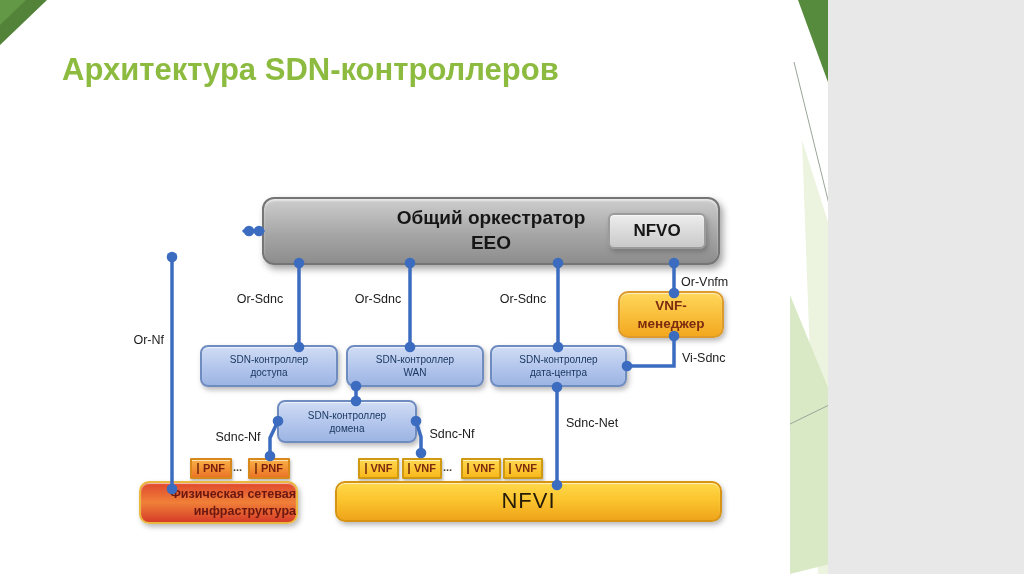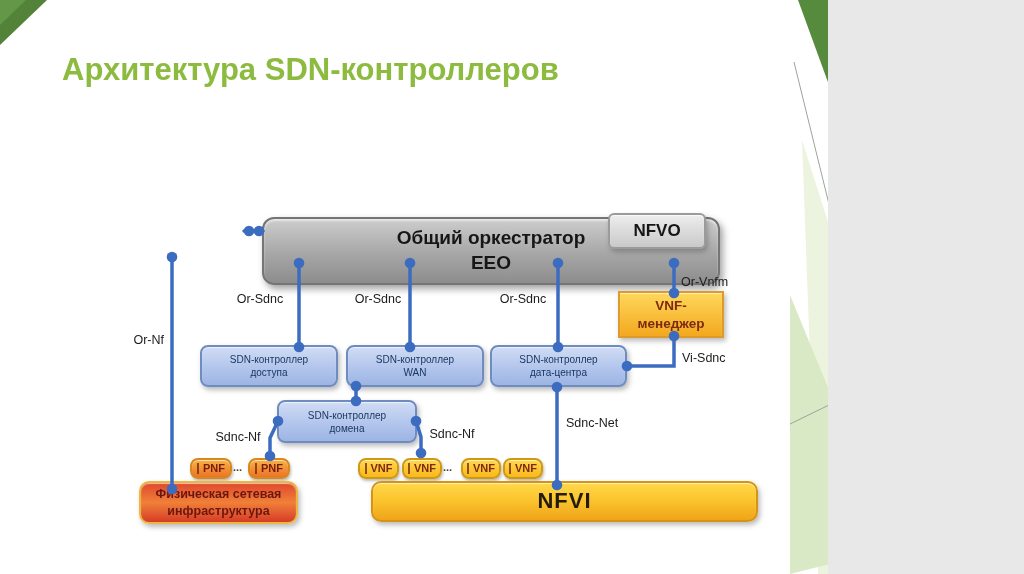--- a/index.html
+++ b/index.html
@@ -23,42 +23,41 @@
   .box-oss{
     left:107px;top:209px;width:137px;height:49px;
     background:linear-gradient(#f0f0f0,#c3c3c3);border:2px solid #868686;
     font-size:18px;font-weight:bold;color:#262626;
   }
   .box-orch{
     left:262px;top:197px;width:458px;height:68px;border-radius:12px;
     background:linear-gradient(#cdcdcd,#a6a6a6 55%,#8d8d8d);border:2px solid #757575;
     font-size:19px;font-weight:bold;color:#161616;
     box-shadow:3px 4px 7px rgba(50,50,50,.45), inset 0 2px 2px rgba(255,255,255,.55);
-    margin-top:20px;
   }
   .box-nfvo{
     left:608px;top:213px;width:98px;height:36px;border-radius:6px;
     background:linear-gradient(#ededed,#c9c9c9);border:2px solid #9b9b9b;
     font-size:17px;font-weight:bold;color:#161616;text-align:center;
   }
   .box-vnfm{
-    left:618px;top:291px;width:106px;height:47px;border-radius:0;
+    left:618px;top:291px;width:106px;height:47px;border-radius:10px;
     background:linear-gradient(#ffd75a,#f3a81f);border:2px solid #dd9b2e;
     font-size:13.5px;font-weight:bold;color:var(--warm_text,#7c2a10);
   }
   .box-blue{
     background:linear-gradient(#d0dcf4,#b2c5ec 55%,#9db5e3);border:2px solid #6e8cc0;
     font-size:10px;font-weight:normal;color:var(--controller_text,#16345e);
   }
   .box-ctrl-access{left:200px;top:345px;width:138px;height:42px;}
   .box-ctrl-wan{left:346px;top:345px;width:138px;height:42px;}
   .box-ctrl-dc{left:490px;top:345px;width:137px;height:42px;}
   .box-ctrl-domain{left:277px;top:400px;width:140px;height:43px;}
   .box-small{
-    border-radius:8px;font-size:11px;font-weight:bold;flex-direction:row;
+    border-radius:1px;font-size:11px;font-weight:bold;flex-direction:row;
     box-shadow:1px 2px 3px rgba(60,60,60,.35), inset 0 1px 0 rgba(255,255,255,.6);
     color:var(--warm_text,#7c2a10);
   }
   .box-small::before{
     content:"";display:inline-block;width:2px;height:11px;margin-right:4px;
     background:rgba(110,40,10,.75);
   }
   .box-pnf{background:linear-gradient(#f9b045,#ec7427);border:2px solid #d8891c;color:#771d0e;}
   .box-vnf{background:linear-gradient(#ffd84f,#f9b81c);border:2px solid #cf9a12;}
   .pnf-1{left:190px;top:458px;width:42px;height:21px;}
@@ -68,26 +67,26 @@
   .vnf-3{left:461px;top:458px;width:40px;height:21px;}
   .vnf-4{left:503px;top:458px;width:40px;height:21px;}
   .ellipsis{
     position:absolute;z-index:2;font-size:11px;font-weight:bold;color:#4a3a22;
   }
   .pnf-ell{left:233px;top:461px;}
   .vnf-ell{left:443px;top:461px;}
   .box-phys{
     left:139px;top:481px;width:159px;height:43px;border-radius:10px;
     background:linear-gradient(#e0482d,#f08038 50%,#d63c28);border:2px solid #eab83e;
-    font-size:12.5px;font-weight:bold;color:#6b1710;
+    font-size:12.5px;font-weight:bold;color:#6b1710;align-items:flex-end;
   }
   .box-nfvi{
     left:335px;top:481px;width:387px;height:41px;border-radius:10px;
     background:linear-gradient(#ffd84a,#fbc52e 45%,#efa41a);border:2px solid #d79413;
-    font-size:22px;font-weight:bold;color:#241c08;letter-spacing:1px;margin-left:36px;
+    font-size:22px;font-weight:normal;color:#241c08;letter-spacing:1px;
   }
   
   .lnk{
     position:absolute;z-index:6;font-size:12.5px;font-weight:500;color:#1c1c1c;
     white-space:nowrap;
   }
   .lbl-or-nf{left:116px;top:333px;width:48px;text-align:right;}
   .lbl-or-sdnc-1{left:225px;top:292px;width:70px;text-align:center;}
   .lbl-or-sdnc-2{left:343px;top:292px;width:70px;text-align:center;}
   .lbl-or-sdnc-3{left:488px;top:292px;width:70px;text-align:center;}

